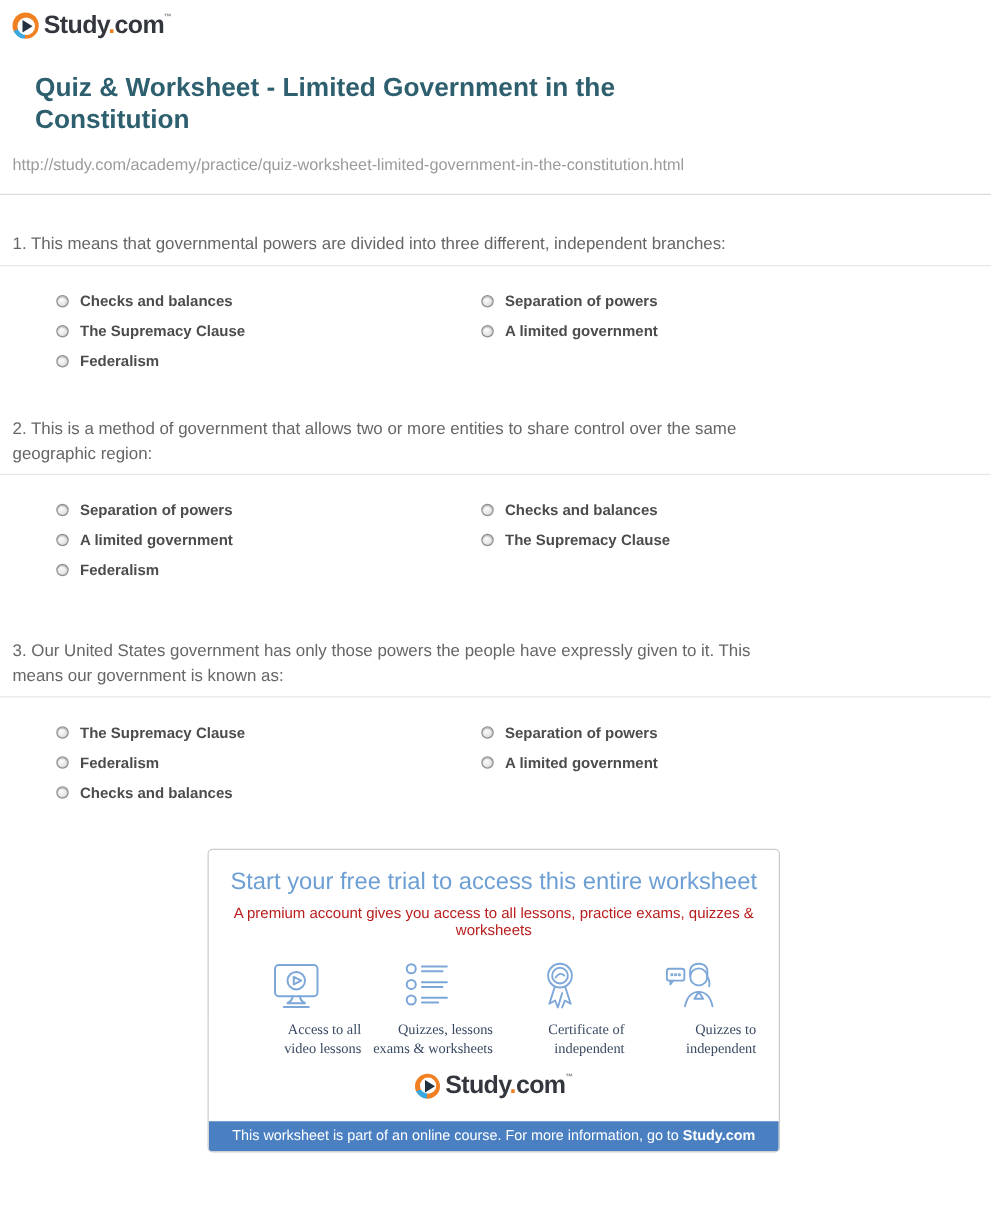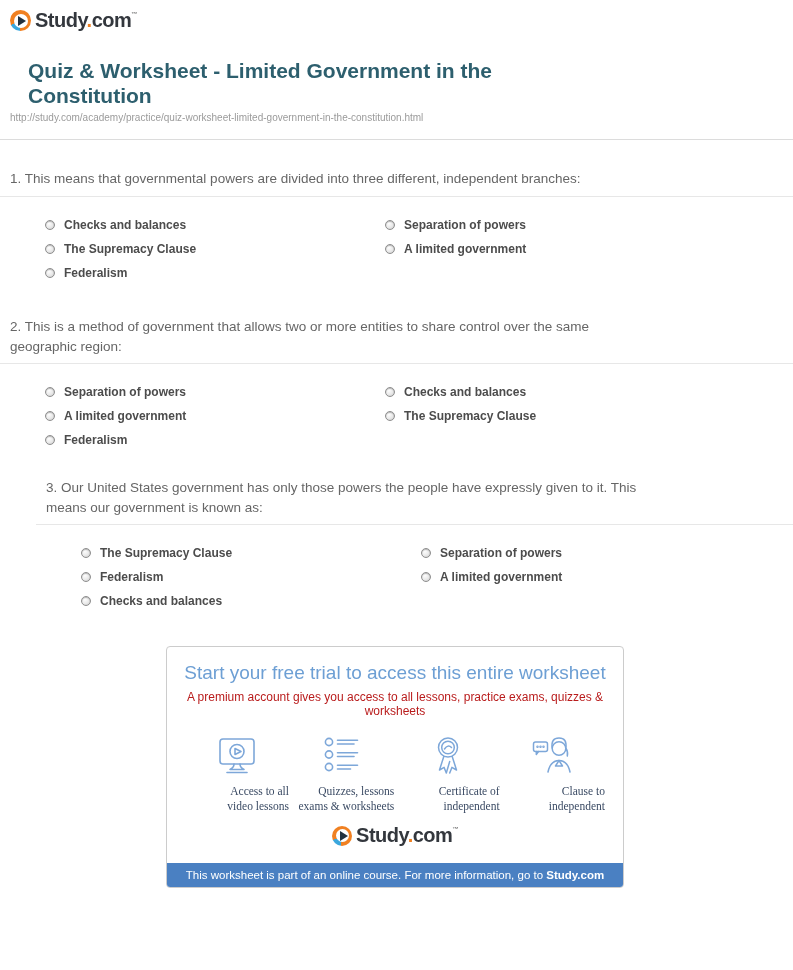--- a/index.html
+++ b/index.html
@@ -16,26 +16,26 @@
   .logo-text { font-size:20px; font-weight:bold; color:#33373d; letter-spacing:-0.5px; }
   .logo-dot { color:#f08021; }
   .logo-tm { font-size:6px; color:#777; vertical-align:top; line-height:10px; }
   .logo-sm .logo-circle{ width:20px; height:20px; }
   .logo-sm .logo-circle::after{ left:7.5px; top:5px; }
 
   
   .header { padding:9px 0 0 10px; height:33px; }
   .page-title { margin:25px 10px 0 28px; max-width:505px; font-size:21px; font-weight:bold;
     color:#2d5f6e; line-height:1.2; }
-  .page-url { margin:4px 10px 0 10px; font-size:10px; color:#9b9b9b; }
+  .page-url { margin:16px 10px 0 10px; font-size:13px; color:#9b9b9b; }
   .rule { border:none; border-top:1px solid #dcdcdc; margin-top:16px; }
 
   
   .question { margin-top:0; }
-  .q1 { margin-top:29px; } .q2 { margin-top:37px; } .q3 { margin-top:31px;padding-left:36px; }
+  .q1 { margin-top:29px; } .q2 { margin-top:37px; } .q3 { margin-top:48px; }
   .q-text { padding:0 10px; max-width:640px; font-size:13.5px; color:#666; line-height:1.45; }
   .q-divider { border:none; border-top:1px solid #e7e7e7; margin-top:7px; }
   .options { display:grid; grid-template-columns:340px 340px; row-gap:10px;
     padding-left:45px; margin-top:21px; }
   .option { display:flex; align-items:center; gap:9px; cursor:pointer; }
   .radio { width:10px; height:10px; flex:0 0 10px; border-radius:50%; border:1px solid #8e8e8e;
     background:radial-gradient(circle at 35% 30%, #fefefe 0%, #e9e9e9 55%, #c6c6c6 100%);
     box-shadow:inset 0 1px 1px rgba(0,0,0,.25); }
   .option-label { font-size:12px; font-weight:bold; color:#4c4c4c; }
 
@@ -203,21 +203,21 @@
           <path d="M8.5 18.5 l-2.2 3 v-3"></path>
           <circle cx="7.5" cy="13.7" r="0.5"></circle>
             <circle cx="10.5" cy="13.7" r="0.5"></circle>
             <circle cx="13.5" cy="13.7" r="0.5"></circle>
           <circle cx="29" cy="15.5" r="6.8"></circle>
           <path d="M22.2 15 q-1.5 -10 6.8 -10 q8.3 0 6.8 10 q2.5 4 1.5 8"></path>
           <path d="M18 39 q2.5 -11.5 11 -11.5 q8.5 0 11 11.5"></path>
           <path d="M29 27.5 l-3.5 5.5 h7 z"></path>
         </svg>
       </span>
-      <div class="feature-label"><span>Clause to</span><br><span>independent</span></div>
+      <div class="feature-label"><span>Quizzes to</span><br><span>independent</span></div>
     </div>
   </div>
 
   <div class="promo-logo">
     <span class="logo logo-sm">
       <span class="logo-circle"></span>
       <span class="logo-text"><span>Study</span><span class="logo-dot">.</span><span>com</span><sup class="logo-tm">™</sup></span>
     </span>
   </div>
 

